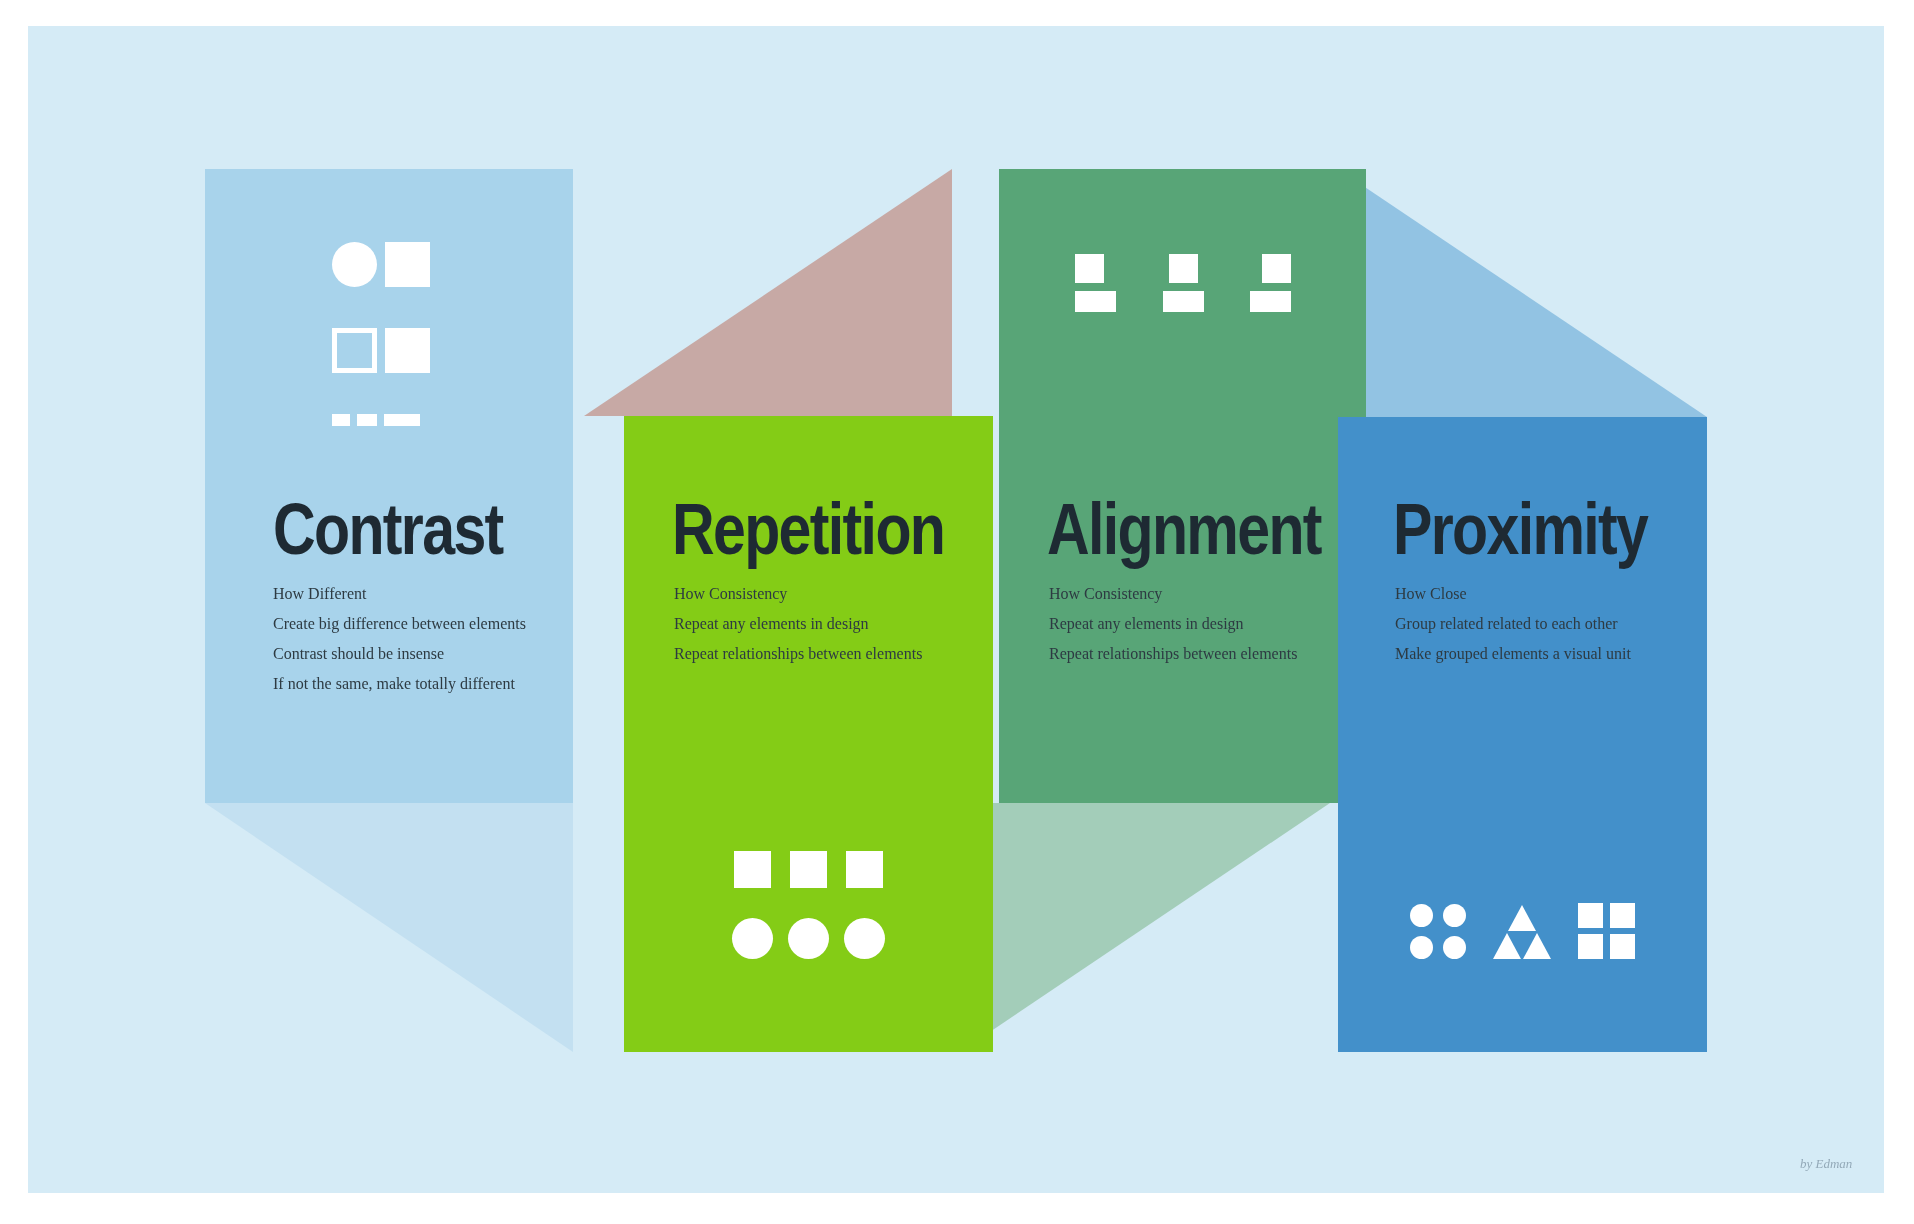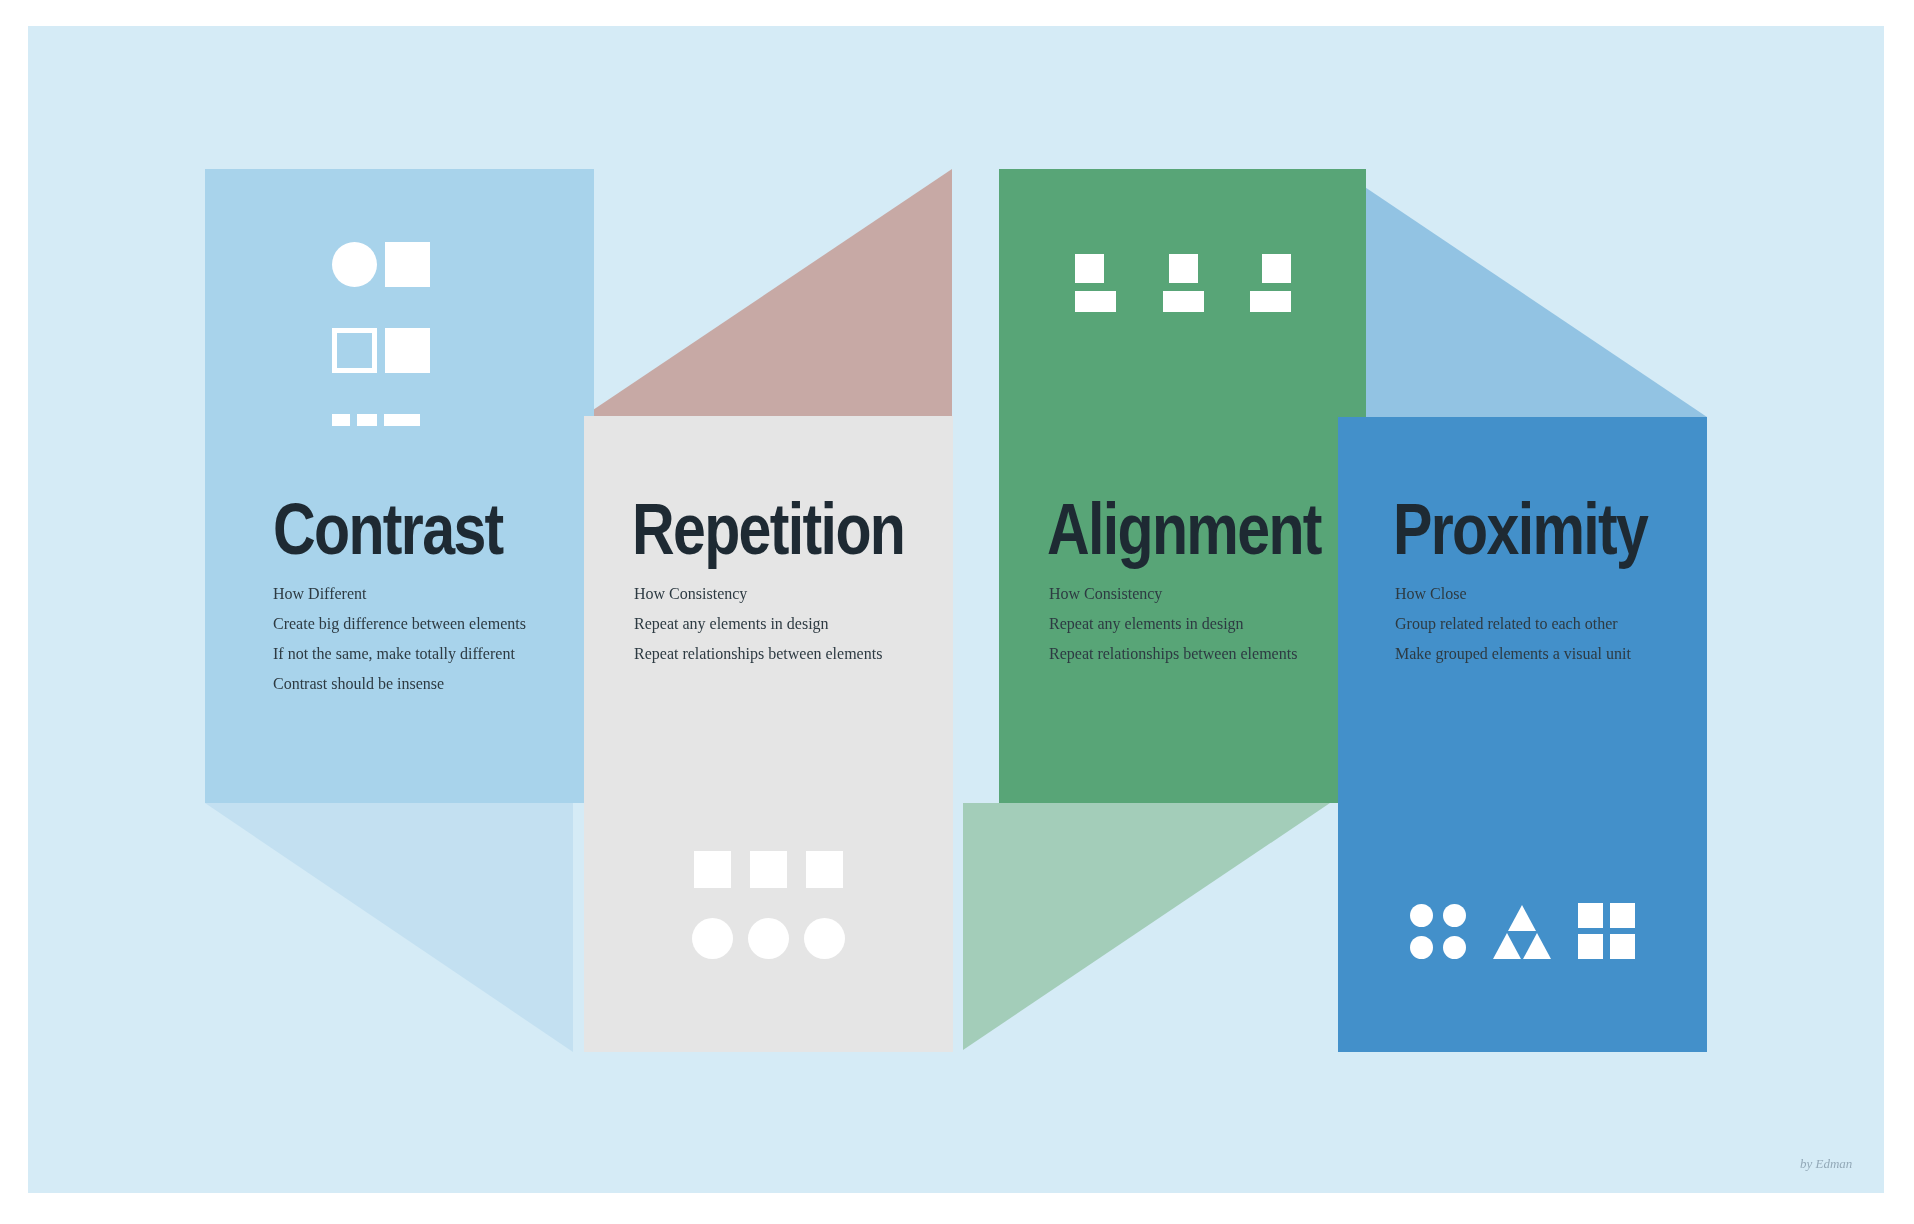--- a/index.html
+++ b/index.html
@@ -19,21 +19,21 @@
   .fold-contrast{left:205px;top:803px;width:368px;height:249px;
     clip-path:polygon(0 0,100% 0,100% 100%);}
   .fold-repetition{left:584px;top:169px;width:368px;height:247px;
     clip-path:polygon(0 100%,100% 0,100% 100%);}
   .fold-alignment{left:963px;top:803px;width:367px;height:247px;
     clip-path:polygon(0 0,100% 0,0 100%);}
   .fold-proximity{left:1338px;top:169px;width:369px;height:248px;
     clip-path:polygon(0 0,100% 100%,0 100%);}
   
   .panel{position:absolute;}
-  .panel-contrast{left:205px;top:169px;width:368px;height:634px;padding-left:21px;}
+  .panel-contrast{left:205px;top:169px;width:368px;height:634px;}
   .panel-repetition{left:584px;top:416px;width:369px;height:636px;}
   .panel-alignment{left:963px;top:169px;width:367px;height:634px;}
   .panel-proximity{left:1338px;top:417px;width:369px;height:635px;}
   
   .panel-title{
     position:absolute;
     font-family:"Liberation Sans", sans-serif;
     font-weight:700;
     font-size:72px;
     line-height:1;
@@ -123,26 +123,26 @@
       <div class="ci-row ci-dashes">
         <div class="ci-dash-s white"></div>
         <div class="ci-dash-m white"></div>
         <div class="ci-dash-l white"></div>
       </div>
     </div>
     <div class="panel-title">Contrast</div>
     <div class="panel-lines">
       <div>How Different</div>
       <div>Create big difference between elements</div>
+      <div>Contrast should be insense</div>
       <div>If not the same, make totally different</div>
-      <div>Contrast should be insense</div>
-    </div>
-  </div>
-
-  <div class="panel panel-repetition" style="background: #e5e5e5;">
+    </div>
+  </div>
+
+  <div class="panel panel-repetition" style="background: #84cc16; margin-left: 40px;">
     <div class="panel-title">Repetition</div>
     <div class="panel-lines">
       <div>How Consistency</div>
       <div>Repeat any elements in design</div>
       <div>Repeat relationships between elements</div>
     </div>
     <div class="repetition-icons">
       <div class="ri-row">
         <div class="ri-square white"></div>
         <div class="ri-square white"></div>

